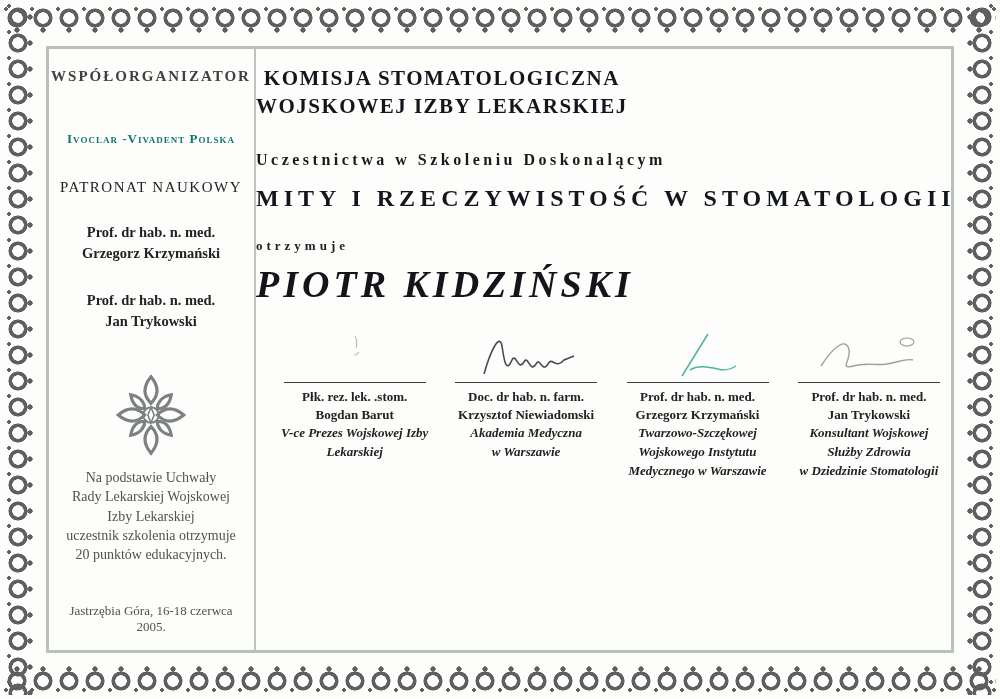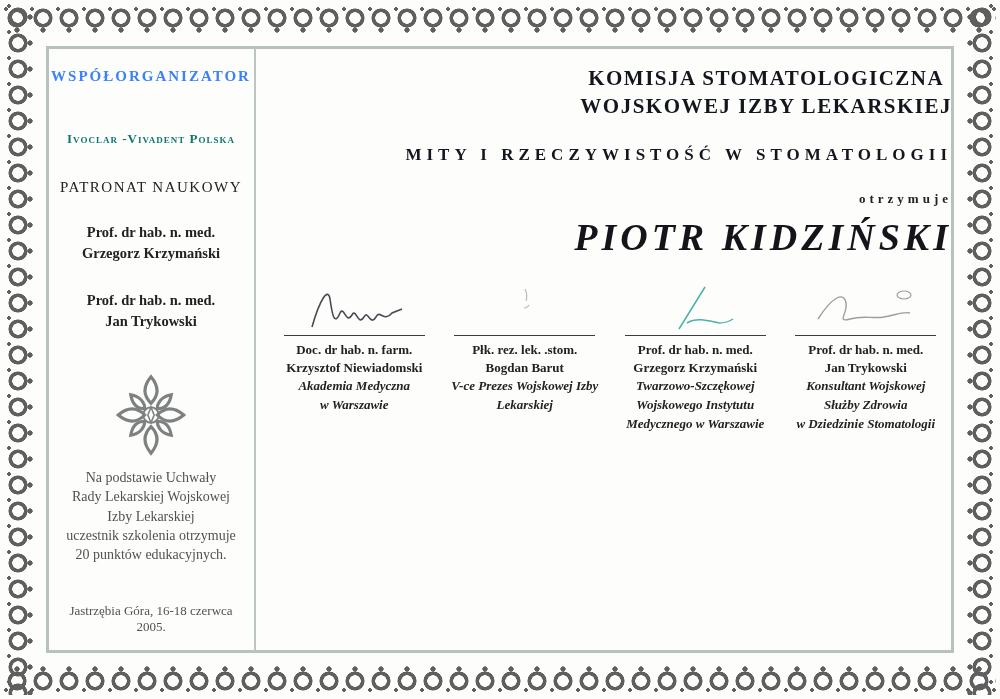--- a/index.html
+++ b/index.html
@@ -28,33 +28,33 @@
     background-size:32px 26px; background-repeat:repeat-y;
   }
   .edge-left { left:0; }
   .edge-right { right:0; transform:scaleX(-1); }
   .inner-line { position:absolute; inset:42px; border:3px solid #b7c2bd; }
 
   
   .content { position:absolute; inset:48px; display:flex; }
 
   .left-panel { width:208px; border-right:2px solid #bcc5c0; display:flex; flex-direction:column; align-items:center; text-align:center; padding:20px 8px 12px 8px; }
-  .coorg-label { font-weight:bold; font-size:15px; letter-spacing:2px; color:#3b82f6; }
+  .coorg-label { font-weight:bold; font-size:15px; letter-spacing:2px; color:#404040; }
   .coorg-name { margin-top:46px; font-weight:bold; font-size:13px; letter-spacing:1px; font-variant:small-caps; color:#0f766e; }
   .patronat-label { margin-top:32px; font-weight:normal; font-size:15px; letter-spacing:1.5px; }
   .patron { margin-top:26px; font-weight:bold; font-size:14.5px; line-height:1.45; }
   .rosette { margin-top:40px; }
   .note { margin-top:10px; font-size:14px; color:#4f5350; line-height:1.38; }
   .date-place { margin-top:auto; font-size:13px; color:#4f5350; padding-bottom:4px; }
 
-  .main-panel { flex:1; display:flex; flex-direction:column; align-items:flex-end; text-align:center; padding-top:16px; }
+  .main-panel { flex:1; display:flex; flex-direction:column; align-items:flex-start; text-align:center; padding-top:16px; }
   .org-lines { font-weight:bold; font-size:21px; letter-spacing:1.5px; line-height:1.35; color:#13161d; }
   .cert-title { margin-top:28px; font-family:"DejaVu Serif", serif; font-weight:bold; font-size:76px; line-height:1; color:#8b9b93; letter-spacing:2px; }
   .subtitle { margin-top:30px; font-weight:bold; font-size:16px; letter-spacing:3.5px; color:#1a1a1a; }
-  .course-title { margin-top:24px; font-weight:bold; font-size:17px; letter-spacing:5px; color:#13161d; white-space:nowrap; }
+  .course-title { margin-top:16px; font-weight:bold; font-size:24px; letter-spacing:5px; color:#13161d; white-space:nowrap; }
   .receives { margin-top:26px; font-weight:bold; font-size:13px; letter-spacing:4px; }
   .recipient { margin-top:8px; font-style:italic; font-size:38px; letter-spacing:4px; color:#14141a;font-weight:bold; }
 
   .signatures { margin-top:18px; width:100%; display:flex; justify-content:space-between; padding:0 6px 0 18px; gap:10px; }
   .sig-col { flex:1; display:flex; flex-direction:column; align-items:center; text-align:center; }
   .sig-scribble { height:58px; width:100%; display:flex; align-items:flex-end; justify-content:center; }
   .sig-line { width:88%; border-top:1.5px solid #3c3c3c; margin-bottom:5px; }
   .sig-bold { font-weight:bold; font-size:13px; line-height:1.4; }
   .sig-italic { font-weight:bold; font-style:italic; font-size:13px; line-height:1.45; }
 </style>
@@ -112,50 +112,51 @@
 
       <div class="date-place">Jastrzębia Góra, 16-18 czerwca 2005.</div>
     </div>
 
     <div class="main-panel">
       <div class="org-lines">
         <div>KOMISJA STOMATOLOGICZNA</div>
         <div>WOJSKOWEJ IZBY LEKARSKIEJ</div>
       </div>
 
+      <div class="subtitle">Uczestnictwa w Szkoleniu Doskonalącym</div>
       <div class="course-title">MITY I RZECZYWISTOŚĆ W STOMATOLOGII</div>
       <div class="receives">otrzymuje</div>
       <div class="recipient">PIOTR KIDZIŃSKI</div>
 
       <div class="signatures">
+
+        <div class="sig-col">
+          <div class="sig-scribble">
+            <svg width="120" height="56" viewBox="0 0 120 56">
+              <path d="M60 10 q3 6 1 12 M64 26 q-2 3 -5 3" fill="none" stroke="#b9bdb9" stroke-width="1.2"></path>
+            </svg>
+          </div>
+          <div class="sig-line"></div>
+          <div class="sig-bold">Płk. rez. lek. .stom.</div>
+          <div class="sig-bold">Bogdan Barut</div>
+          <div class="sig-italic">V-ce Prezes Wojskowej Izby</div>
+          <div class="sig-italic">Lekarskiej</div>
+        </div>
 
         <div class="sig-col">
           <div class="sig-scribble">
             <svg width="120" height="56" viewBox="0 0 120 56">
               <path d="M18 48 C26 20 34 8 36 20 C38 34 40 48 46 34 C50 26 52 46 58 36 C62 28 64 48 70 38 C74 30 76 48 82 38 C86 30 90 44 98 34 L108 30" fill="none" stroke="#4a4a52" stroke-width="1.6"></path>
             </svg>
           </div>
           <div class="sig-line"></div>
           <div class="sig-bold">Doc. dr hab. n. farm.</div>
           <div class="sig-bold">Krzysztof Niewiadomski</div>
           <div class="sig-italic">Akademia Medyczna</div>
           <div class="sig-italic">w Warszawie</div>
-        </div>
-
-        <div class="sig-col">
-          <div class="sig-scribble">
-            <svg width="120" height="56" viewBox="0 0 120 56">
-              <path d="M60 10 q3 6 1 12 M64 26 q-2 3 -5 3" fill="none" stroke="#b9bdb9" stroke-width="1.2"></path>
-            </svg>
-          </div>
-          <div class="sig-line"></div>
-          <div class="sig-bold">Płk. rez. lek. .stom.</div>
-          <div class="sig-bold">Bogdan Barut</div>
-          <div class="sig-italic">V-ce Prezes Wojskowej Izby</div>
-          <div class="sig-italic">Lekarskiej</div>
         </div>
 
         <div class="sig-col">
           <div class="sig-scribble">
             <svg width="120" height="56" viewBox="0 0 120 56">
               <path d="M44 50 L70 8 M52 44 C62 38 74 42 84 44 M84 44 q8 0 14 -4" fill="none" stroke="#4db3a2" stroke-width="1.5"></path>
             </svg>
           </div>
           <div class="sig-line"></div>
           <div class="sig-bold">Prof. dr hab. n. med.</div>

